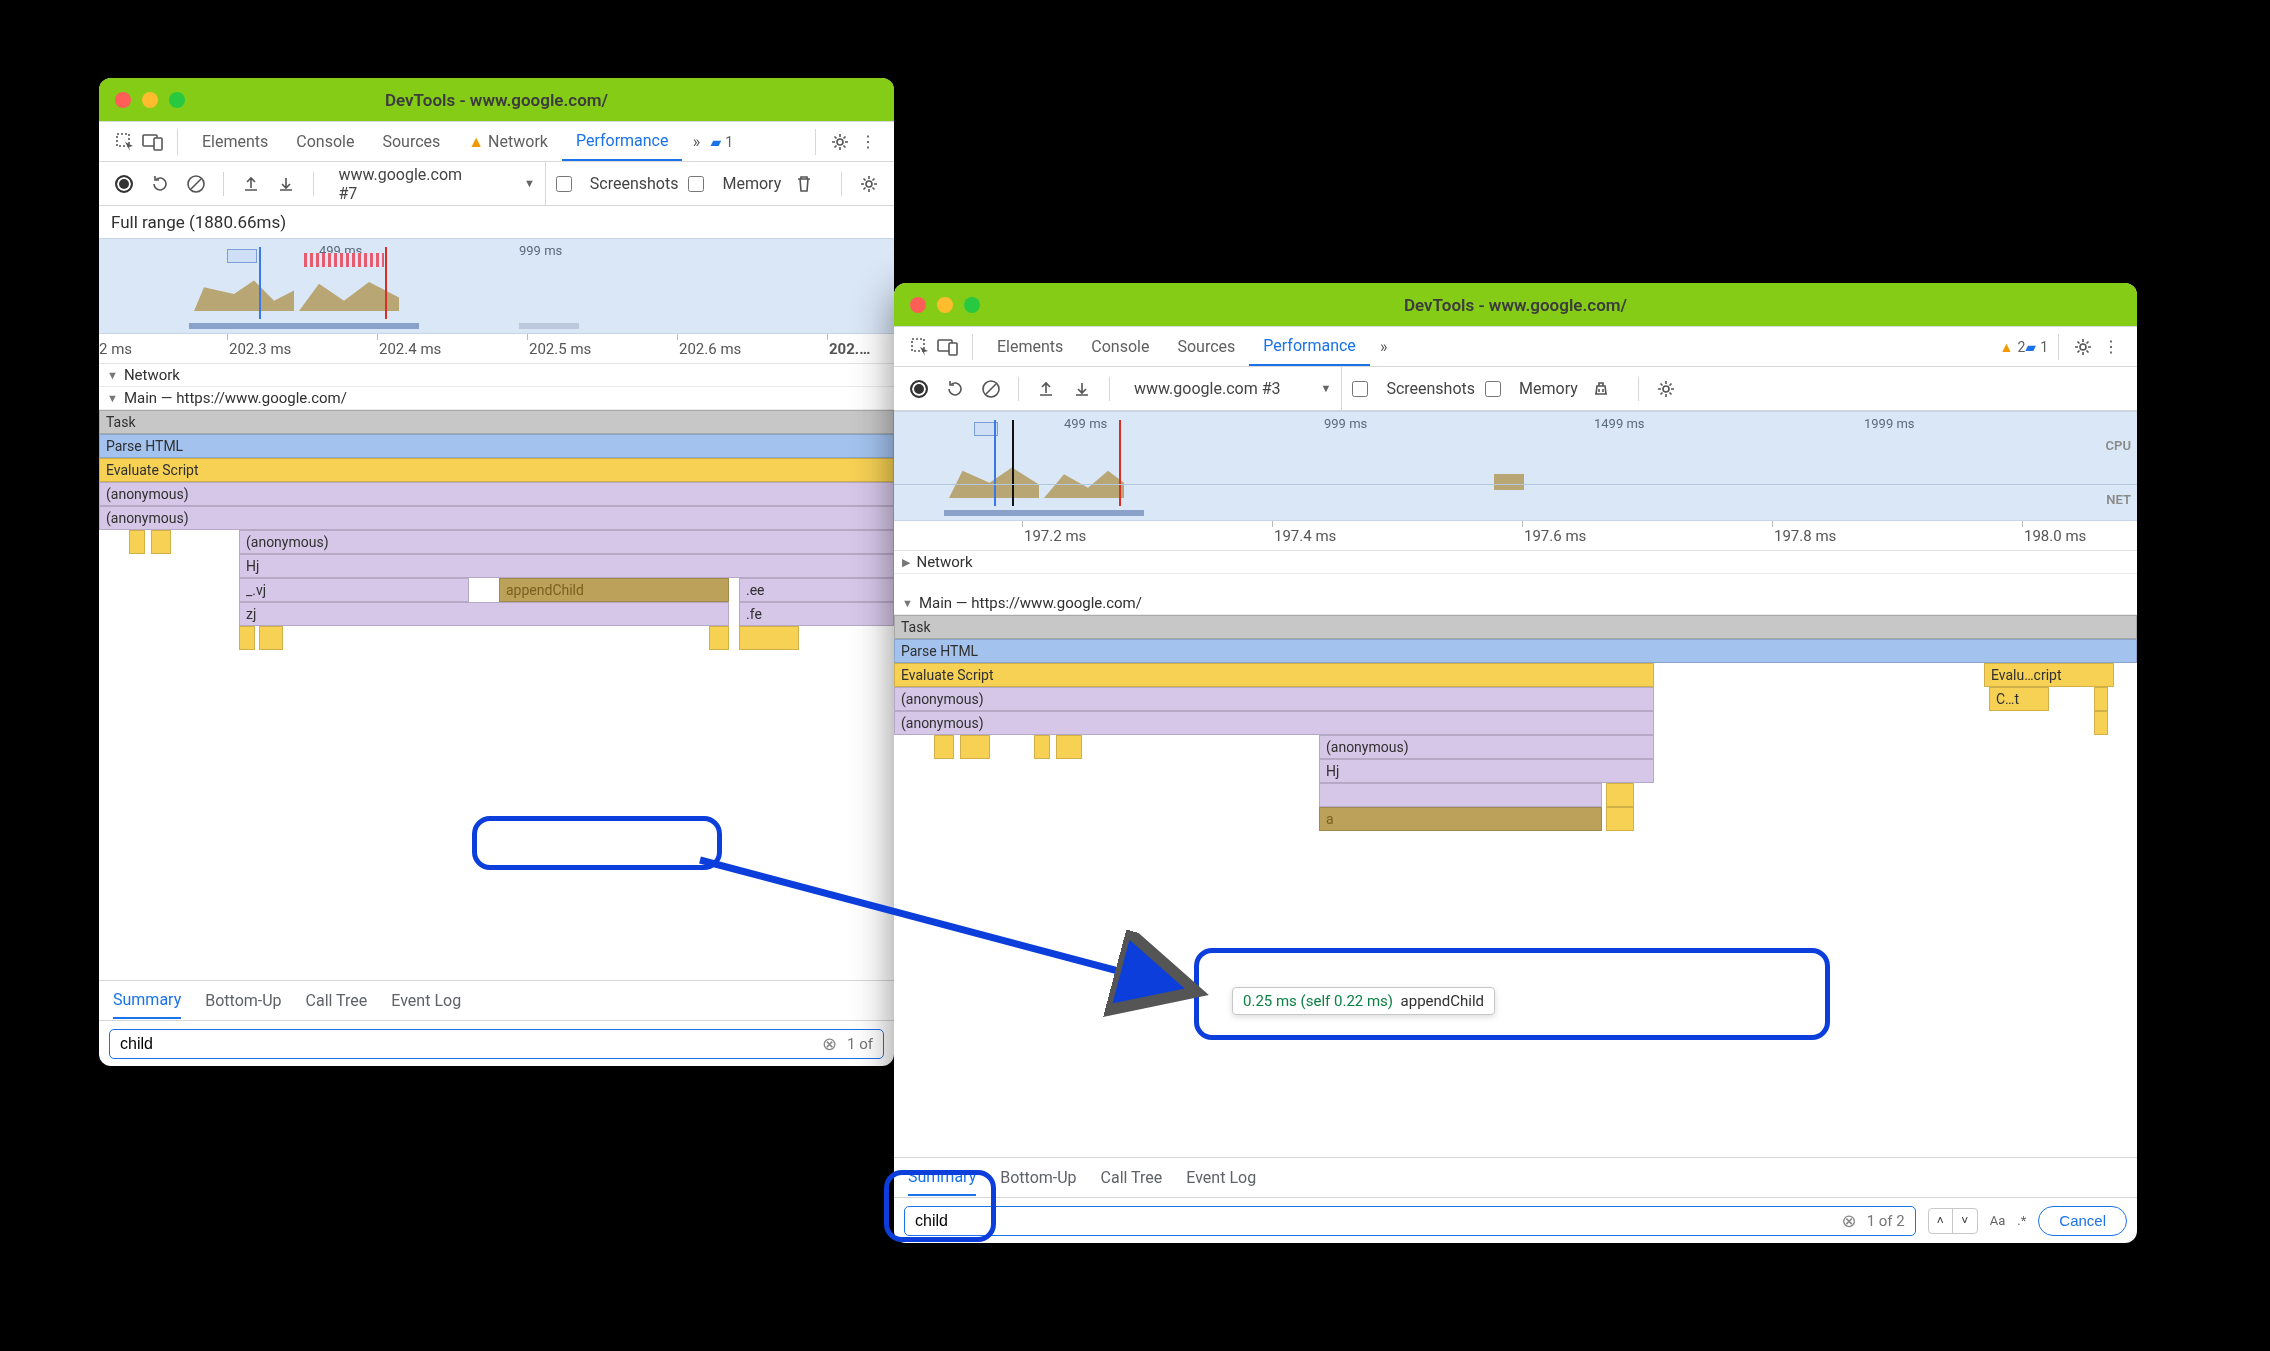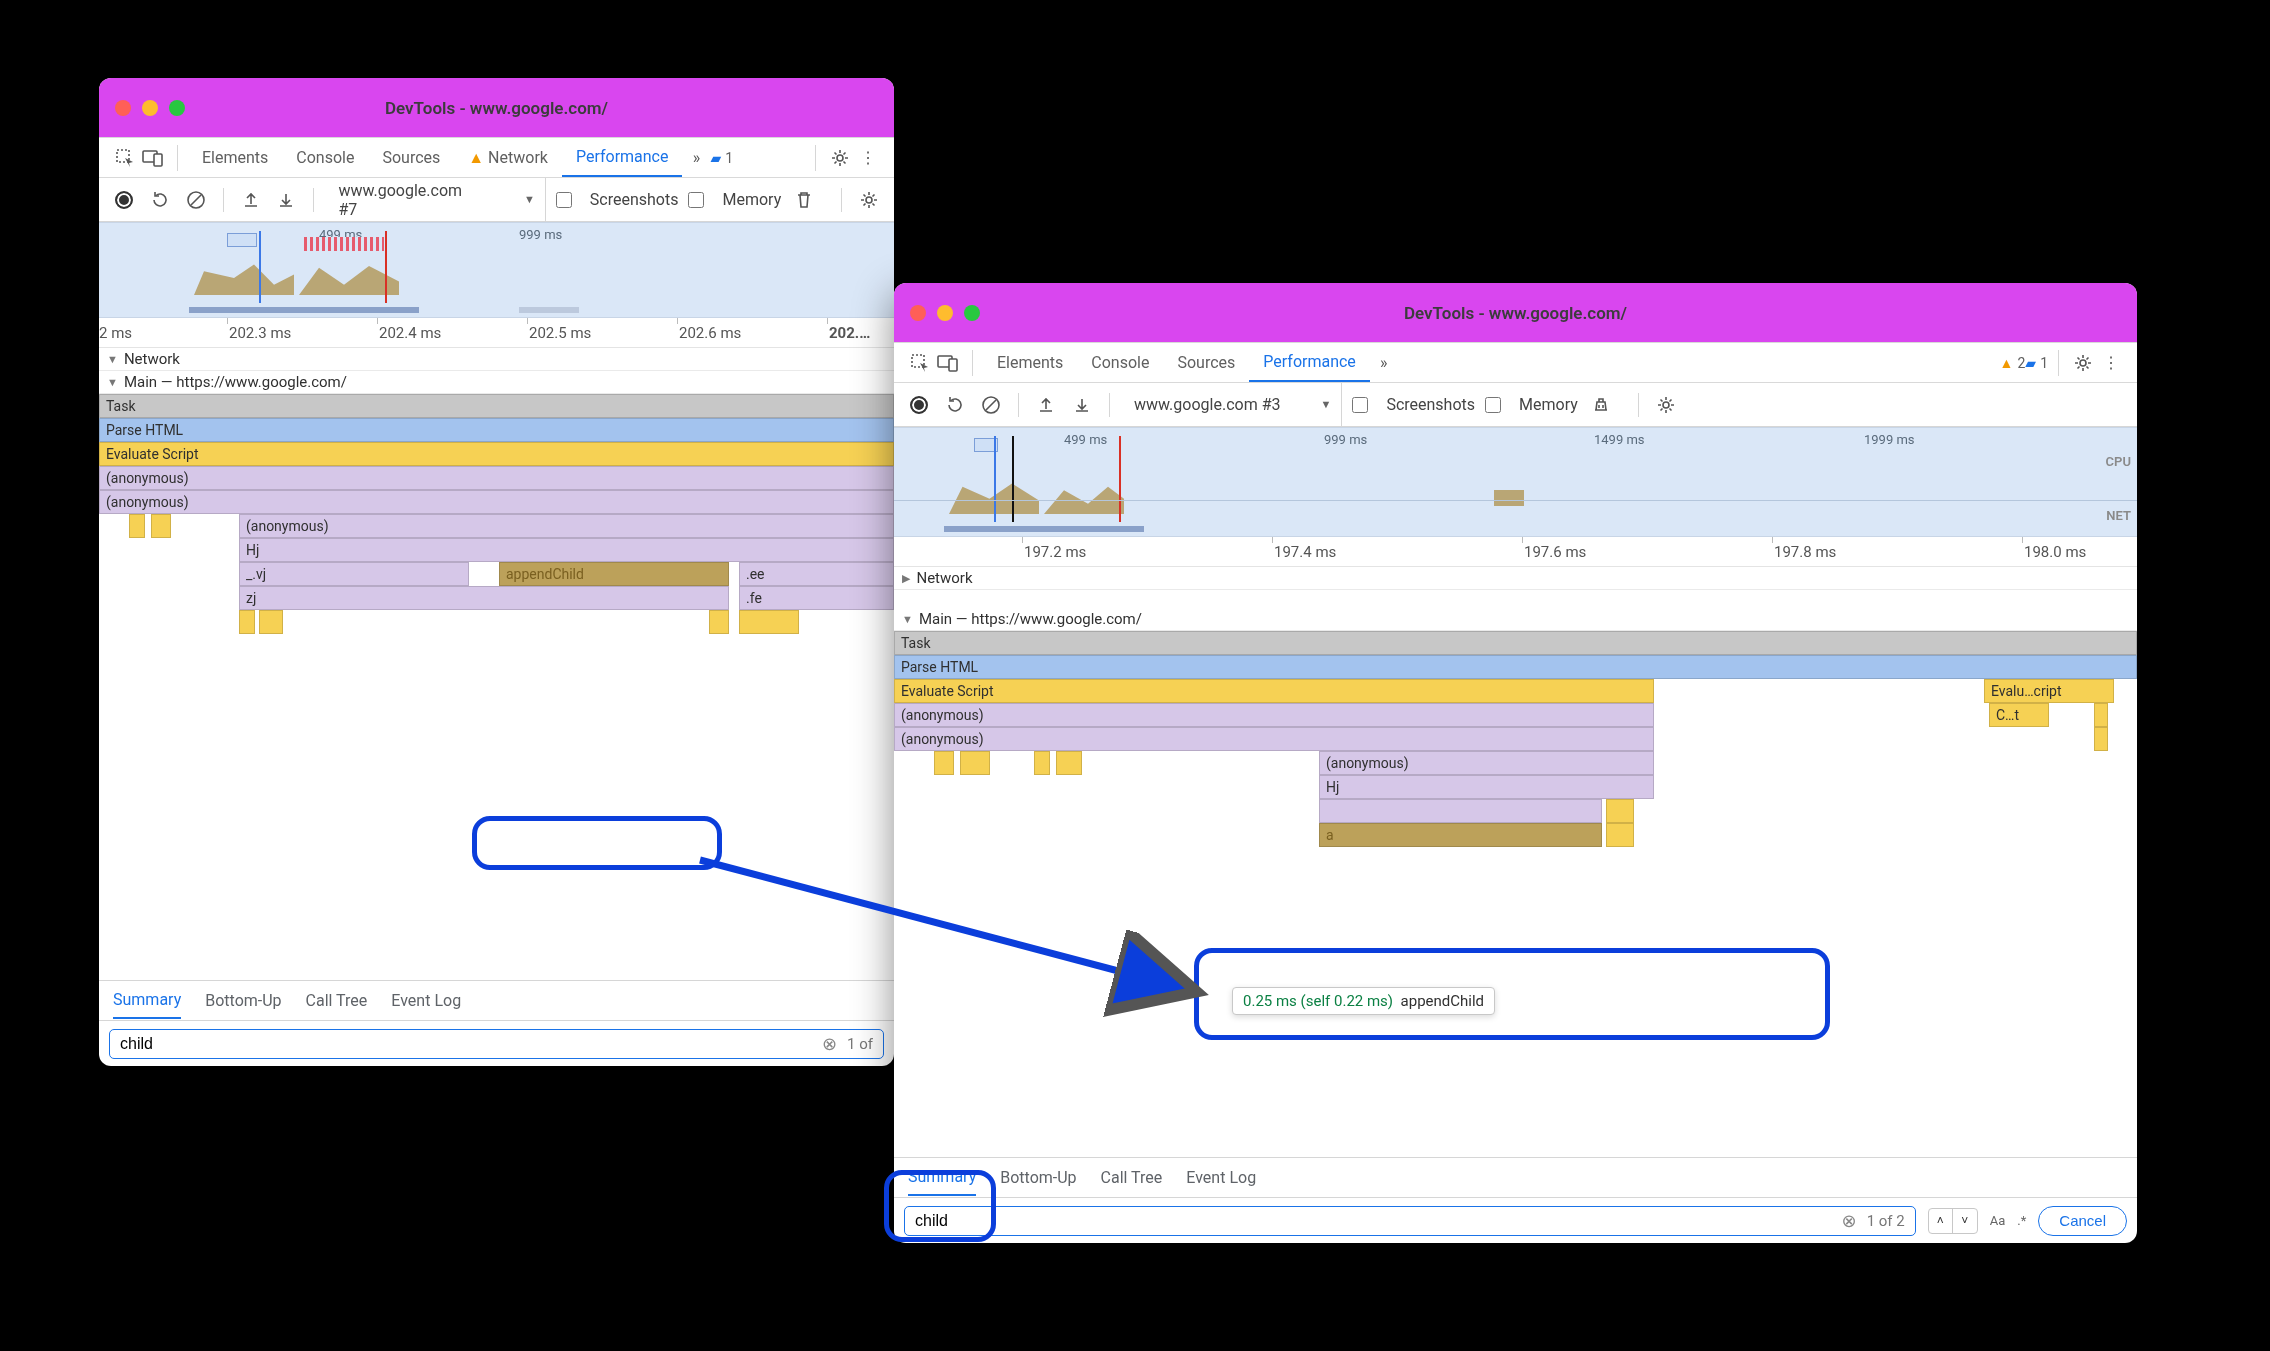--- a/index.html
+++ b/index.html
@@ -15,22 +15,22 @@
   .window {
     position: absolute;
     background: #fff;
     border-radius: 12px;
     box-shadow: 0 10px 40px rgba(0,0,0,0.45);
     overflow: hidden;
     display: flex;
     flex-direction: column;
   }
   .titlebar {
-    height: 60px;
-    background: #d946ef;
+    height: 44px;
+    background: #84cc16;
     border-bottom: 1px solid #d9d9d9;
     display: flex;
     align-items: center;
     padding: 8px 16px;
     gap: 8px;
     position: relative;
   }
   .traffic { display: flex; gap: 11px; }
   .dot { width: 16px; height: 16px; border-radius: 50%; }
   .dot.red { background: #ff5f57; }
@@ -223,20 +223,21 @@
     <div class="spacer"></div>
     <div class="sep"></div>
     <div class="iconbtn">
       <svg width="20" height="20" viewBox="0 0 20 20">
           <circle cx="10" cy="10" r="3"></circle>
           <path d="M10 2v3M10 15v3M2 10h3M15 10h3M4.5 4.5l2 2M13.5 13.5l2 2M15.5 4.5l-2 2M6.5 13.5l-2 2"></path>
         </svg>
     </div>
   </div>
 
+  <div class="fullrange">Full range (1880.66ms)</div>
 
   <div class="overview">
     <div class="ov-tick" style="left:220px;">499 ms</div>
     <div class="ov-tick" style="left:420px;">999 ms</div>
     <div class="ov-frame" style="left:128px; width:30px;"></div>
     <div class="ov-hatch" style="left:205px; width:80px;"></div>
     <div class="ov-area" style="left:95px; width:100px; clip-path:polygon(0 100%,10% 30%,40% 50%,60% 10%,80% 70%,100% 40%,100% 100%);"></div>
     <div class="ov-area" style="left:200px; width:100px; clip-path:polygon(0 100%,20% 20%,45% 70%,70% 15%,100% 60%,100% 100%);"></div>
     <div class="ov-line" style="left:160px; background:#3b78e7;"></div>
     <div class="ov-line" style="left:286px; background:#d93025;"></div>

